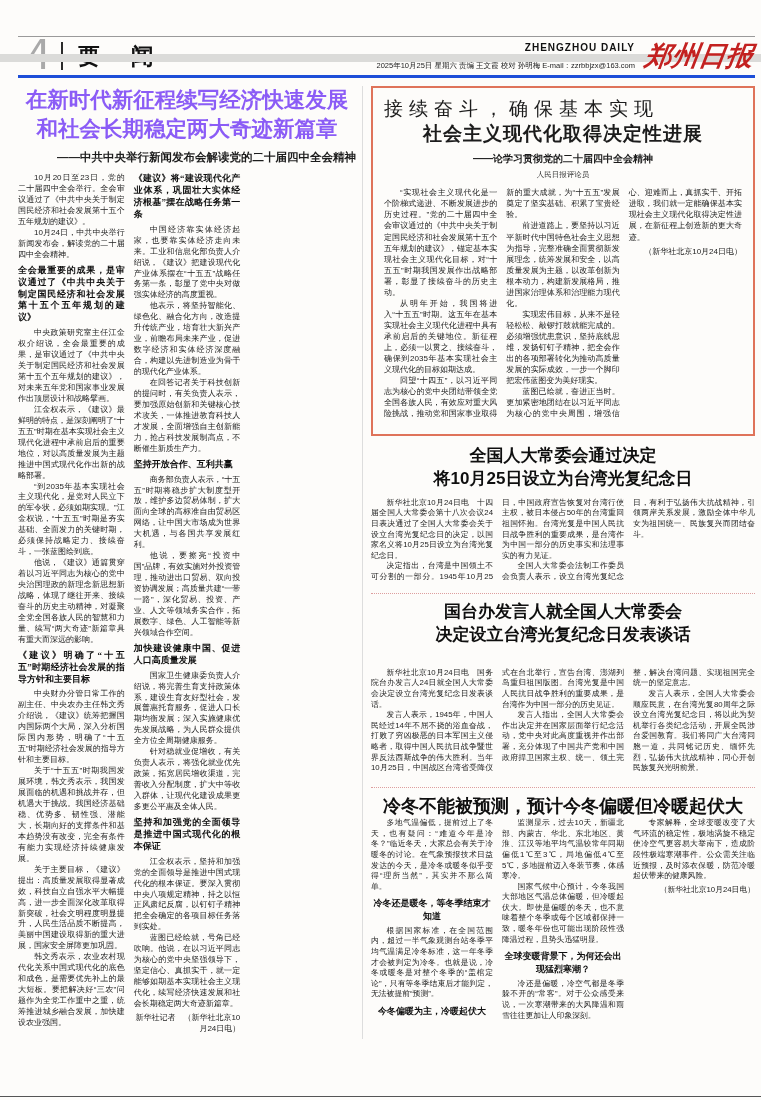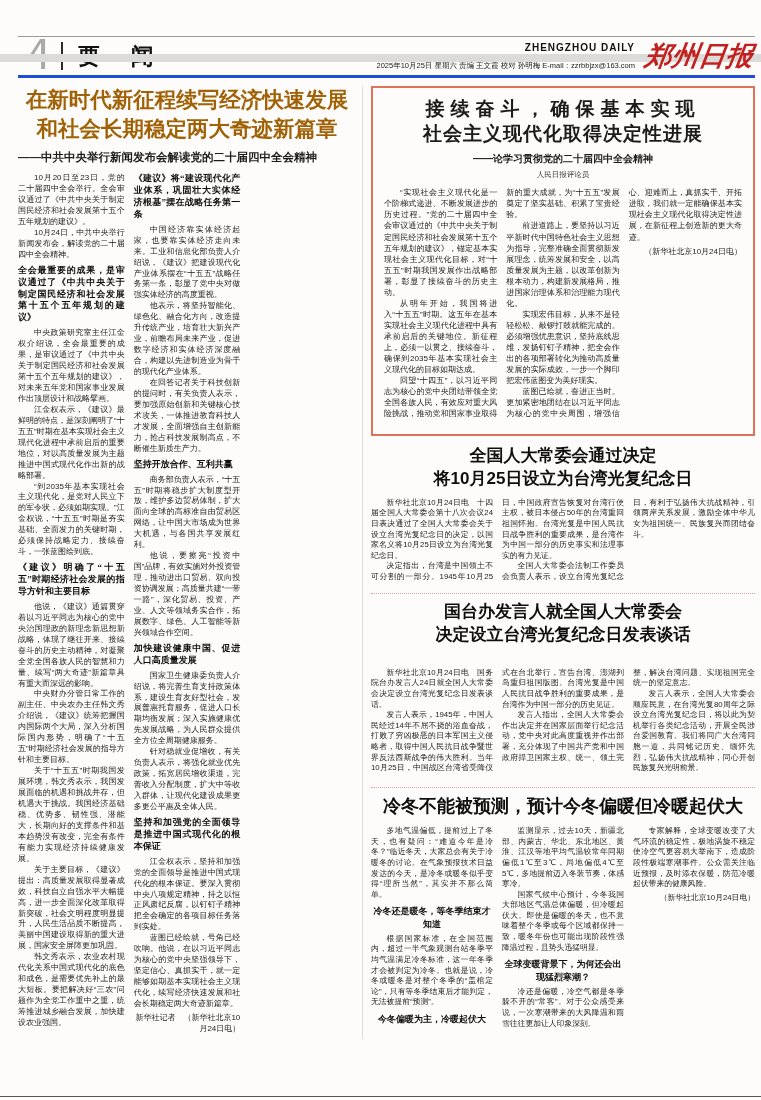--- a/index.html
+++ b/index.html
@@ -17,47 +17,47 @@
   .mast-block { text-align:right; }
   .mast-en { font-size:10px; font-weight:700; letter-spacing:1px; color:#111; }
   .dateline { font-size:7.5px; color:#222; margin-top:8px; }
   .logo { color:#c32120; font-size:27px; font-weight:700; font-style:italic;
           font-family:"DejaVu Serif", serif; transform:skewX(-8deg); padding-right:2px; white-space:nowrap; }
 
   .content { display:flex; gap:8px; margin-top:8px; }
   .col-left { width:345px; border-right:1px solid #ddd; padding-right:6px; }
   .col-right { flex:1; min-width:0; }
 
-  .main-title { font-size:21.5px; font-weight:800; text-align:center; line-height:1.33; color:#a16207; }
-  .main-sub { font-size:11.5px; font-weight:700; text-align:left; margin:7px 0 8px; }
+  .main-title { font-size:21.5px; font-weight:800; text-align:center; line-height:1.33; color:#8b5cf6; }
+  .main-sub { font-size:11.5px; font-weight:700; text-align:right; margin:7px 0 8px; }
 
   .body-cols { column-gap:9px; column-fill:auto; text-align:justify; overflow:hidden; color:#222; }
   .cols3 { column-count:3; }
   .para { text-indent:2em; }
   .para.sub { text-indent:0; font-weight:700; color:#0f0f0f; margin:4px 0;font-family:Liberation Serif, serif; }
   .para.end { text-indent:0; text-align:right; margin-top:3px; }
 
   .h-main { height:866px; font-size:8px; line-height:1.37; }
   .h-main .para.sub { font-size:9px; line-height:1.32; }
 
   .ed-box { border:2px solid #df735a; padding:9px 11px 8px; height:350px; overflow:hidden; }
-  .ed-t1 { text-align:center; font-size:19px; font-weight:700; letter-spacing:6px; line-height:1.3; }
+  .ed-t1 { font-size:19px; font-weight:400; letter-spacing:6px; line-height:1.3; }
   .ed-t2 { text-align:center; font-size:19px; font-weight:800; letter-spacing:1px; line-height:1.3; }
   .ed-sub { text-align:center; font-size:10px; font-weight:700; margin:6px 0 4px; }
   .ed-by { text-align:center; font-size:7.5px; color:#333; margin-bottom:7px; }
   .h-ed { height:236px; font-size:8px; line-height:1.38; }
 
   .sec { margin-top:9px; }
   .sec-title { text-align:center; font-size:17px; font-weight:800; line-height:1.35; color:#0f0f0f; }
   .h-npc { height:86px; font-size:7.8px; line-height:1.36; margin-top:7px; }
   .h-gto { height:110px; font-size:7.8px; line-height:1.36; margin-top:21px; }
   .dotsep { border-bottom:1px dotted #dd9e9e; margin:9px 0 7px; }
 
   .wx-title { text-align:center; font-size:18px; font-weight:800; line-height:1.3; color:#0f0f0f; }
-  .h-wx { height:212px; font-size:7.8px; line-height:1.36; margin-top:8px; }
+  .h-wx { height:212px; font-size:7.8px; line-height:1.36; }
   .h-wx .para.sub { font-size:9px; text-align:center; margin:5px 0 4px; }
 
   .footer { position:absolute; left:0; top:1060px; width:761px; border-top:1px solid #555;
             padding:4px 40px 0 40px; display:flex; justify-content:space-between; gap:10px;
             font-size:6.8px; color:#222; white-space:nowrap; }
 </style>
 </head>
 <body>
 
 <div class="page">
@@ -84,22 +84,22 @@
         <div>和社会长期稳定两大奇迹新篇章</div>
       </h1>
       <div class="main-sub">——中共中央举行新闻发布会解读党的二十届四中全会精神</div>
       <div class="body-cols cols3 h-main">
           <p class="para p">10月20日至23日，党的二十届四中全会举行。全会审议通过了《中共中央关于制定国民经济和社会发展第十五个五年规划的建议》。</p>
           <p class="para p">10月24日，中共中央举行新闻发布会，解读党的二十届四中全会精神。</p>
           <p class="para sub">全会最重要的成果，是审议通过了《中共中央关于制定国民经济和社会发展第十五个五年规划的建议》</p>
           <p class="para p">中央政策研究室主任江金权介绍说，全会最重要的成果，是审议通过了《中共中央关于制定国民经济和社会发展第十五个五年规划的建议》，对未来五年党和国家事业发展作出顶层设计和战略擘画。</p>
           <p class="para p">江金权表示，《建议》最鲜明的特点，是深刻阐明了“十五五”时期在基本实现社会主义现代化进程中承前启后的重要地位，对以高质量发展为主题推进中国式现代化作出新的战略部署。</p>
           <p class="para p">“到2035年基本实现社会主义现代化，是党对人民立下的军令状，必须如期实现。”江金权说，“十五五”时期是夯实基础、全面发力的关键时期，必须保持战略定力、接续奋斗，一张蓝图绘到底。</p>
+          <p class="para p">他说，《建议》通篇贯穿着以习近平同志为核心的党中央治国理政的新理念新思想新战略，体现了继往开来、接续奋斗的历史主动精神，对凝聚全党全国各族人民的智慧和力量、续写“两大奇迹”新篇章具有重大而深远的影响。</p>
           <p class="para sub">《建议》明确了“十五五”时期经济社会发展的指导方针和主要目标</p>
-          <p class="para p">他说，《建议》通篇贯穿着以习近平同志为核心的党中央治国理政的新理念新思想新战略，体现了继往开来、接续奋斗的历史主动精神，对凝聚全党全国各族人民的智慧和力量、续写“两大奇迹”新篇章具有重大而深远的影响。</p>
           <p class="para p">中央财办分管日常工作的副主任、中央农办主任韩文秀介绍说，《建议》统筹把握国内国际两个大局，深入分析国际国内形势，明确了“十五五”时期经济社会发展的指导方针和主要目标。</p>
           <p class="para p">关于“十五五”时期我国发展环境，韩文秀表示，我国发展面临的机遇和挑战并存，但机遇大于挑战。我国经济基础稳、优势多、韧性强、潜能大，长期向好的支撑条件和基本趋势没有改变，完全有条件有能力实现经济持续健康发展。</p>
           <p class="para p">关于主要目标，《建议》提出：高质量发展取得显著成效，科技自立自强水平大幅提高，进一步全面深化改革取得新突破，社会文明程度明显提升，人民生活品质不断提高，美丽中国建设取得新的重大进展，国家安全屏障更加巩固。</p>
           <p class="para p">韩文秀表示，农业农村现代化关系中国式现代化的底色和成色，是需要优先补上的最大短板。要把解决好“三农”问题作为全党工作重中之重，统筹推进城乡融合发展，加快建设农业强国。</p>
           <p class="para sub">《建议》将“建设现代化产业体系，巩固壮大实体经济根基”摆在战略任务第一条</p>
           <p class="para p">中国经济靠实体经济起家，也要靠实体经济走向未来。工业和信息化部负责人介绍说，《建议》把建设现代化产业体系摆在“十五五”战略任务第一条，彰显了党中央对做强实体经济的高度重视。</p>
           <p class="para p">他表示，将坚持智能化、绿色化、融合化方向，改造提升传统产业，培育壮大新兴产业，前瞻布局未来产业，促进数字经济和实体经济深度融合，构建以先进制造业为骨干的现代化产业体系。</p>
           <p class="para p">在回答记者关于科技创新的提问时，有关负责人表示，要加强原始创新和关键核心技术攻关，一体推进教育科技人才发展，全面增强自主创新能力，抢占科技发展制高点，不断催生新质生产力。</p>
           <p class="para sub">坚持开放合作、互利共赢</p>
           <p class="para p">商务部负责人表示，“十五五”时期将稳步扩大制度型开放，维护多边贸易体制，扩大面向全球的高标准自由贸易区网络，让中国大市场成为世界大机遇，与各国共享发展红利。</p>

